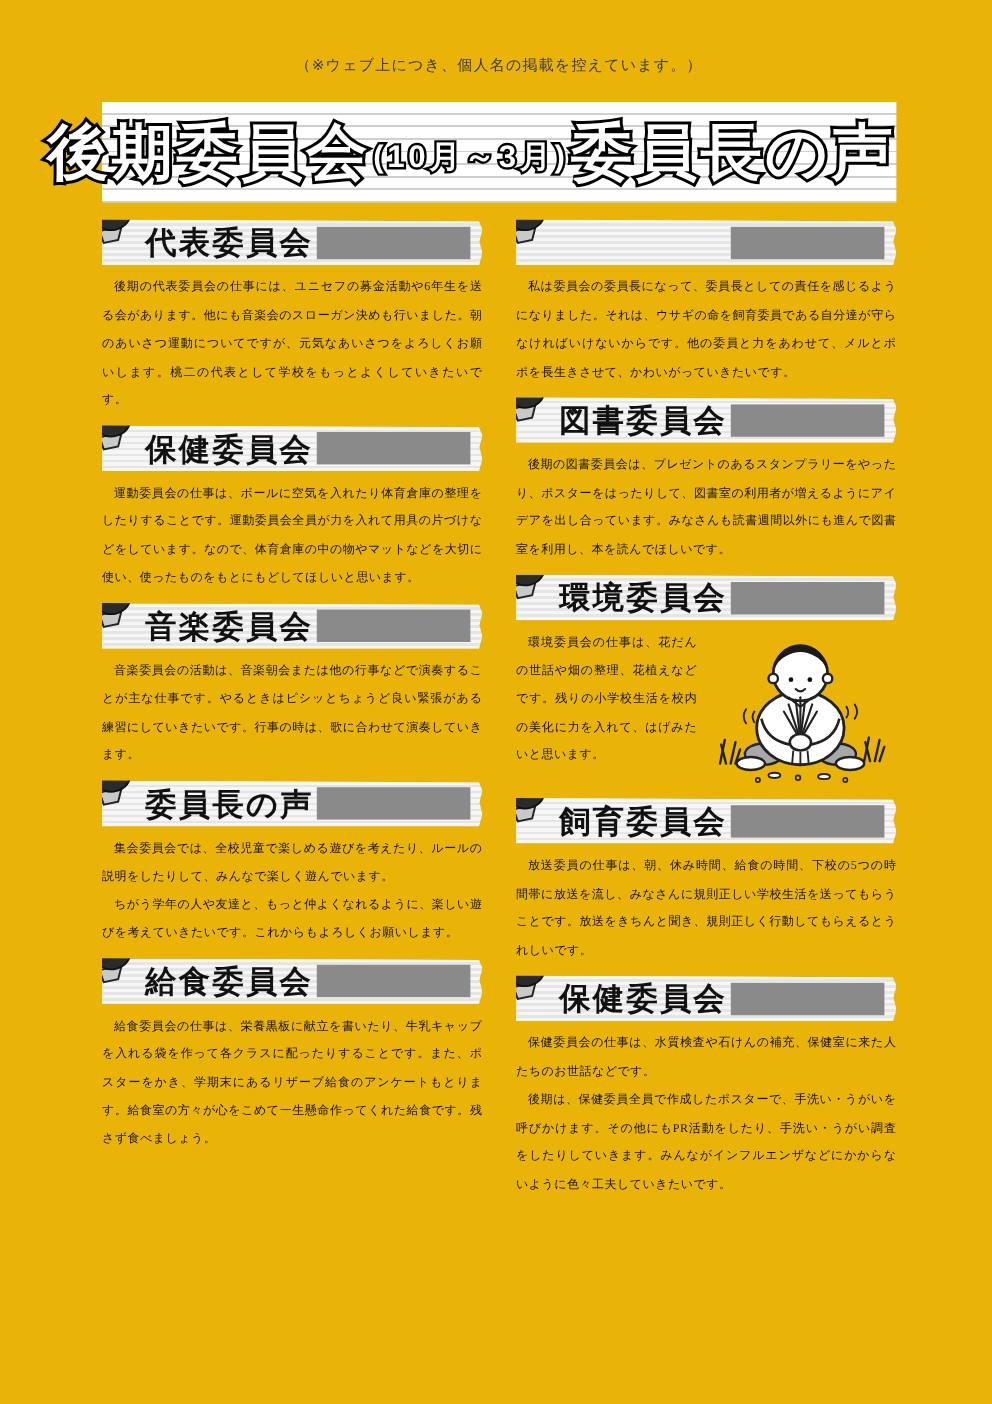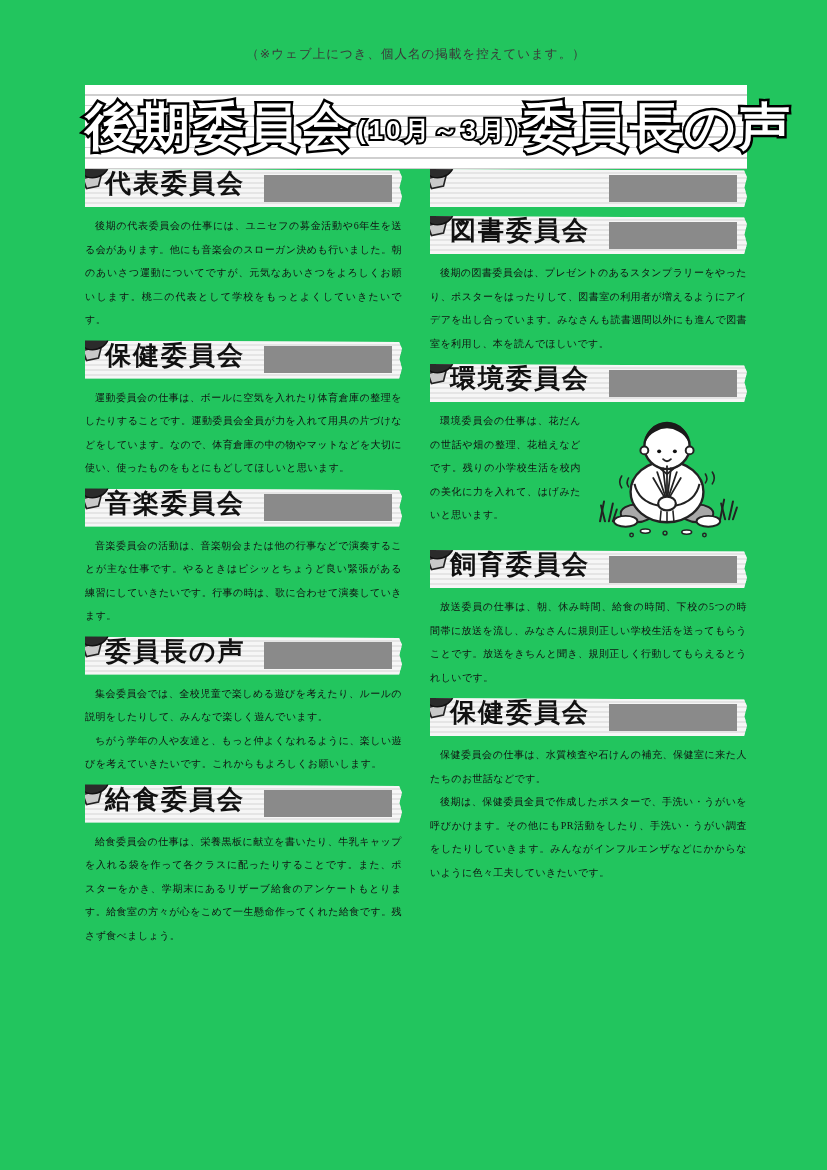--- a/index.html
+++ b/index.html
@@ -1,40 +1,41 @@
 <!DOCTYPE html>
 <html><head>
 <meta charset="utf-8">
 <style>
   * { margin:0; padding:0; box-sizing:border-box; }
   html,body { background:#ffffff; }
   .page {
     position:relative;
     width:827px; height:1170px;
     margin:0 auto;
-    background:#22c55e;
+    background:#eab308;
     padding:46px 80px 0 85px;
     overflow:hidden;
     font-family:"Liberation Serif","DejaVu Serif",serif;
     color:#1a1a1a;
   }
   .top-note {
     text-align:center;
     font-family:"Liberation Sans","DejaVu Sans",sans-serif;
     font-size:12.5px;
     color:#3a3a3a;
     letter-spacing:1px;
     margin-bottom:22px;
   }
   .banner {
     height:84px;
+    margin-bottom:14px;
     background:repeating-linear-gradient(to bottom,#ffffff 0px,#ffffff 9px,#cfcfcf 9px,#cfcfcf 10.5px);
     display:flex;
     align-items:center;
-    justify-content:space-between;
+    justify-content:flex-end;
     white-space:nowrap;
   }
   .banner .bubble {
     font-family:"Liberation Sans","DejaVu Sans",sans-serif;
     font-weight:900;
     color:#ffffff;
     -webkit-text-stroke:5px #000000;
     paint-order:stroke fill;
     letter-spacing:3px;
   }
@@ -58,23 +59,23 @@
     left:-14px; top:-14px;
     width:44px; height:48px;
     pointer-events:none;
   }
   .heading-label {
     font-family:"Liberation Sans","DejaVu Sans",sans-serif;
     font-weight:bold;
     font-size:26px;
     letter-spacing:2px;
     color:#111;
-    margin-left:20px;
+    margin-left:36px;
     line-height:1;
-    padding-bottom:10px;
+    padding-bottom:0;
   }
   .redacted {
     margin-left:auto;
     margin-right:10px;
     width:128px; height:27px;
     background:#8a8a8a;
   }
   .section-body { overflow:hidden; }
   .para {
     font-size:10px;
@@ -190,20 +191,23 @@
   <div class="section">
     <div class="heading-strip">
       <svg class="pushpin" viewBox="0 0 44 48">
         <path d="M15 30 L5 44" stroke="#222" stroke-width="2.2" stroke-linecap="round" fill="none"></path>
         <path d="M12 23.5 L30.5 19 L27.5 31 L15.5 33.5 Z" fill="#c9c9c9" stroke="#222" stroke-width="1.6"></path>
         <ellipse cx="23.5" cy="12" rx="14" ry="10.5" fill="#2b2b2b" stroke="#111" stroke-width="1.5" transform="rotate(-16 23.5 12)"></ellipse>
         <ellipse cx="17.5" cy="7" rx="5.6" ry="3.4" fill="#ffffff" transform="rotate(-16 17.5 7)"></ellipse>
       </svg>
       <span class="redacted"></span>
     </div>
+    <div class="section-body">
+            <p class="para">私は委員会の委員長になって、委員長としての責任を感じるようになりました。それは、ウサギの命を飼育委員である自分達が守らなければいけないからです。他の委員と力をあわせて、メルとポポを長生きさせて、かわいがっていきたいです。</p>
+          </div>
   </div>
 
   <div class="section">
     <div class="heading-strip">
       <svg class="pushpin" viewBox="0 0 44 48">
         <path d="M15 30 L5 44" stroke="#222" stroke-width="2.2" stroke-linecap="round" fill="none"></path>
         <path d="M12 23.5 L30.5 19 L27.5 31 L15.5 33.5 Z" fill="#c9c9c9" stroke="#222" stroke-width="1.6"></path>
         <ellipse cx="23.5" cy="12" rx="14" ry="10.5" fill="#2b2b2b" stroke="#111" stroke-width="1.5" transform="rotate(-16 23.5 12)"></ellipse>
         <ellipse cx="17.5" cy="7" rx="5.6" ry="3.4" fill="#ffffff" transform="rotate(-16 17.5 7)"></ellipse>
       </svg>

